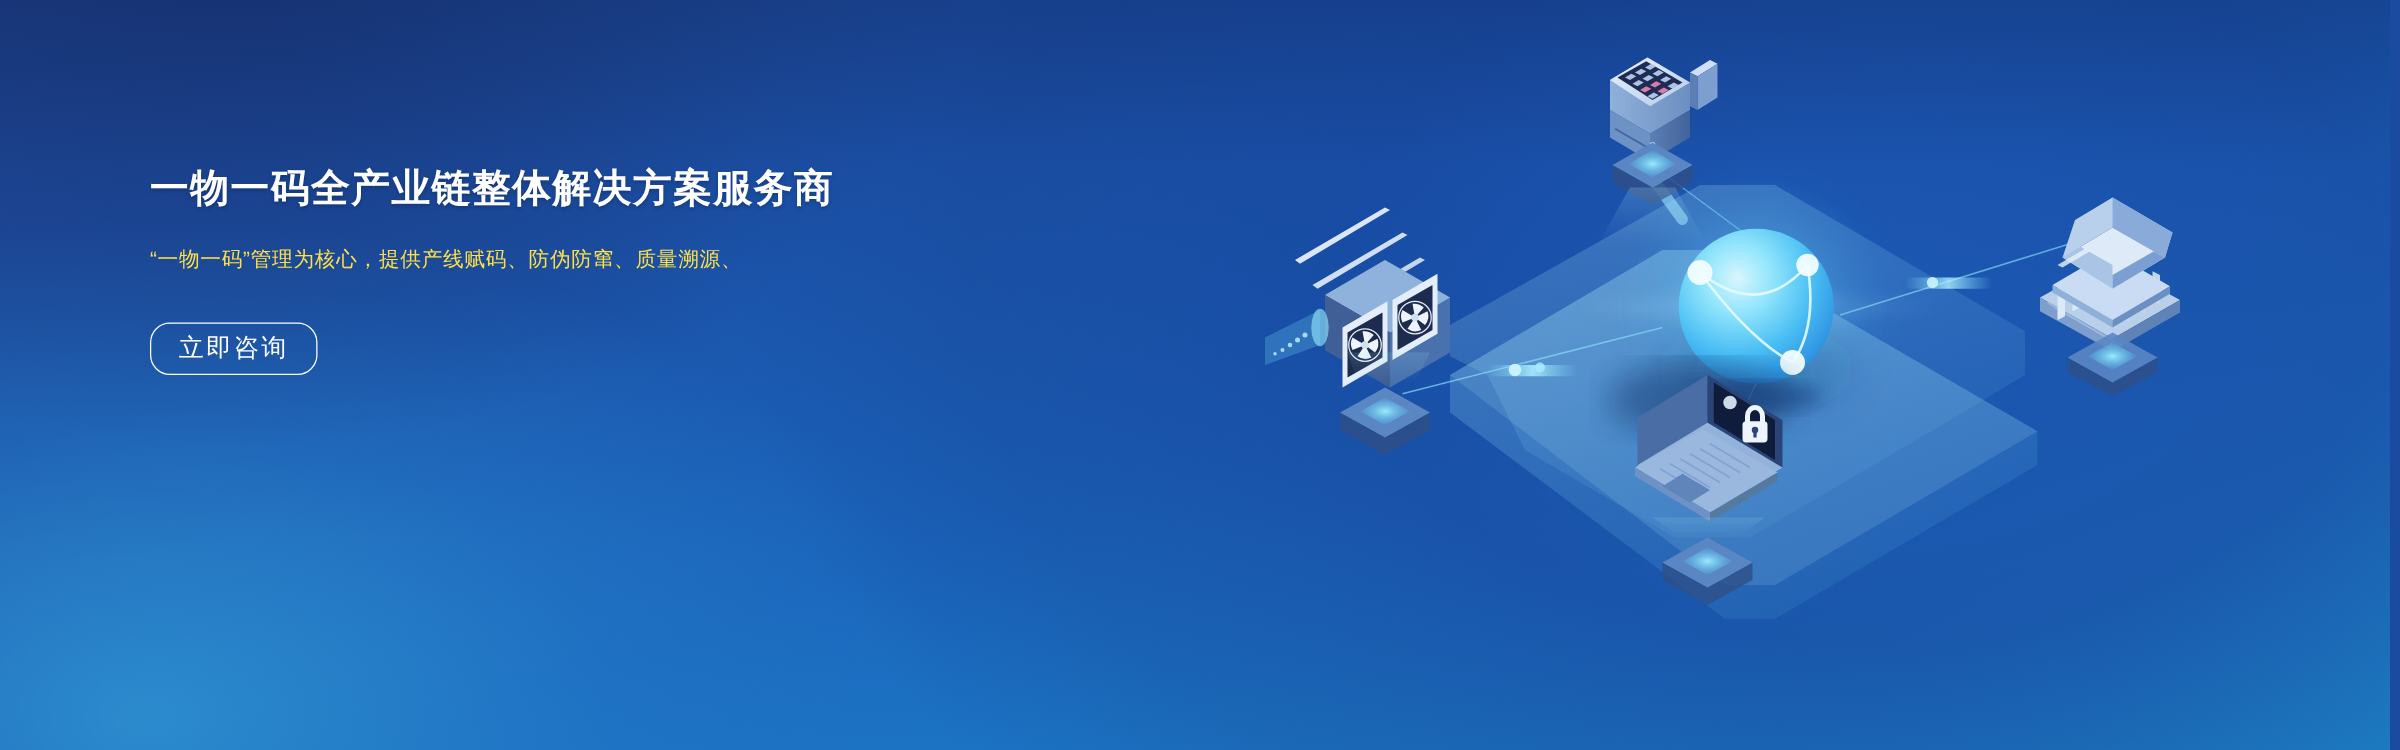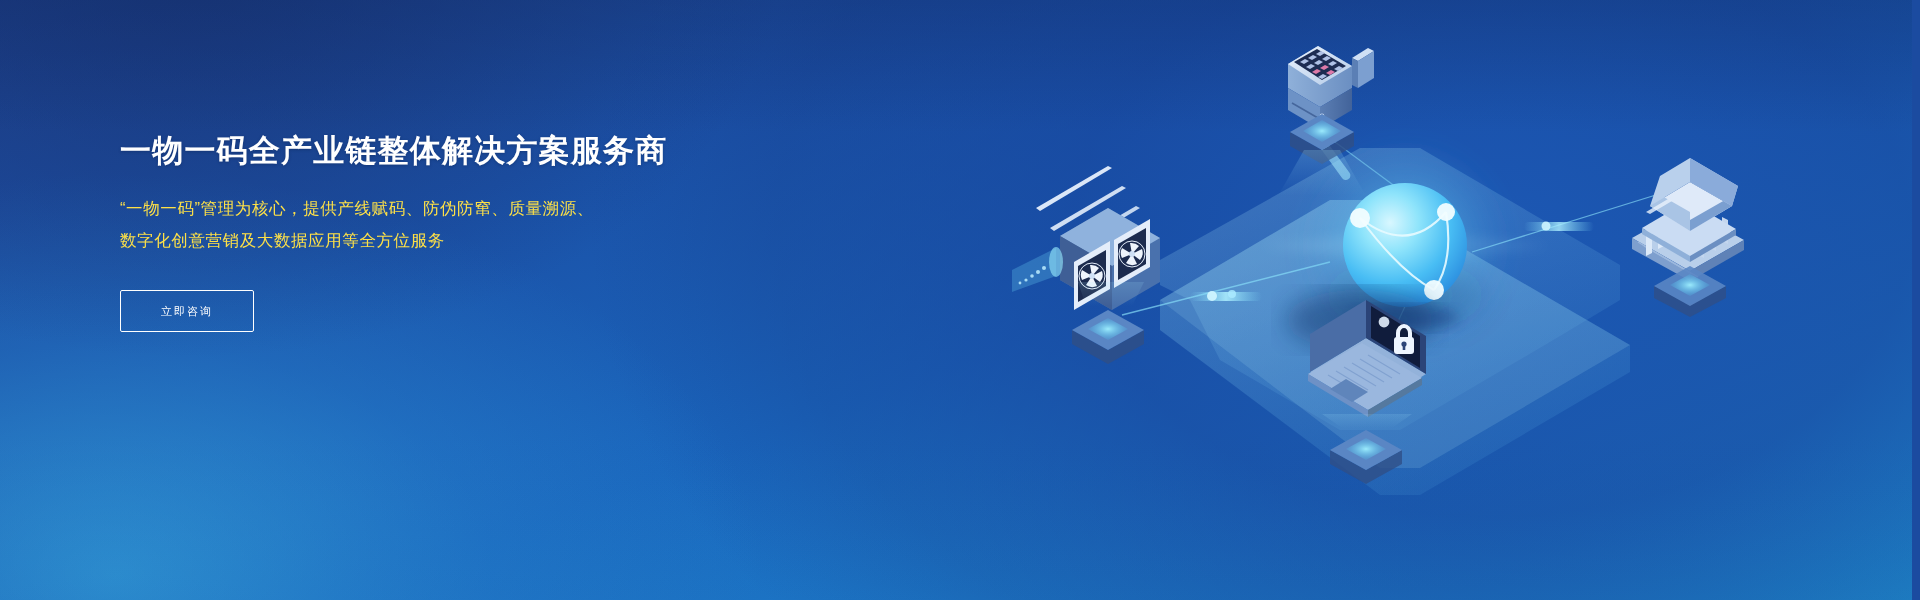--- a/index.html
+++ b/index.html
@@ -50,22 +50,22 @@
   .headline{
     margin:0;color:#ffffff;font-size:31px;line-height:1.22;
     font-weight:700;letter-spacing:1.2px;
     text-shadow:0 1px 3px rgba(8,30,70,.35);
   }
   .subcopy{margin:22px 0 0 0;color:#fde047;font-size:16.5px;line-height:1.95;letter-spacing:.6px;}
   .subcopy .ln{display:block;white-space:nowrap;}
   .cta{
     display:inline-flex;align-items:center;justify-content:center;
     margin-top:34px;width:134px;height:42px;
-    border:1.6px solid #ffffff;border-radius:2px;
-    color:#ffffff;font-size:11px;letter-spacing:2px;
+    border:1.6px solid #ffffff;border-radius:16px;
+    color:#ffffff;font-size:20px;letter-spacing:2px;
     background:transparent;cursor:pointer;
     font-family:Liberation Serif, serif;
   }
 
   
   #art{position:absolute;left:860px;top:0;width:1060px;height:600px;z-index:30;}
   #art svg{display:block;width:1060px;height:600px;}
 </style>
 </head>
 <body>
@@ -360,18 +360,17 @@
       <path d="M482 428 L532 428 L552 414 L462 414 Z" fill="url(#beam)" opacity=".35"></path>
     </g>
 
   </svg>
   </div>
 
   <div class="copy">
     <h1 class="headline">一物一码全产业链整体解决方案服务商</h1>
     <p class="subcopy">
       <span class="ln">“一物一码”管理为核心，提供产线赋码、防伪防窜、质量溯源、</span>
-      <span class="ln">数字化创意营销及大数据应用等全方位服务</span>
     </p>
     <button class="cta">立即咨询</button>
   </div>
 
 </div>
 
 </body></html>

